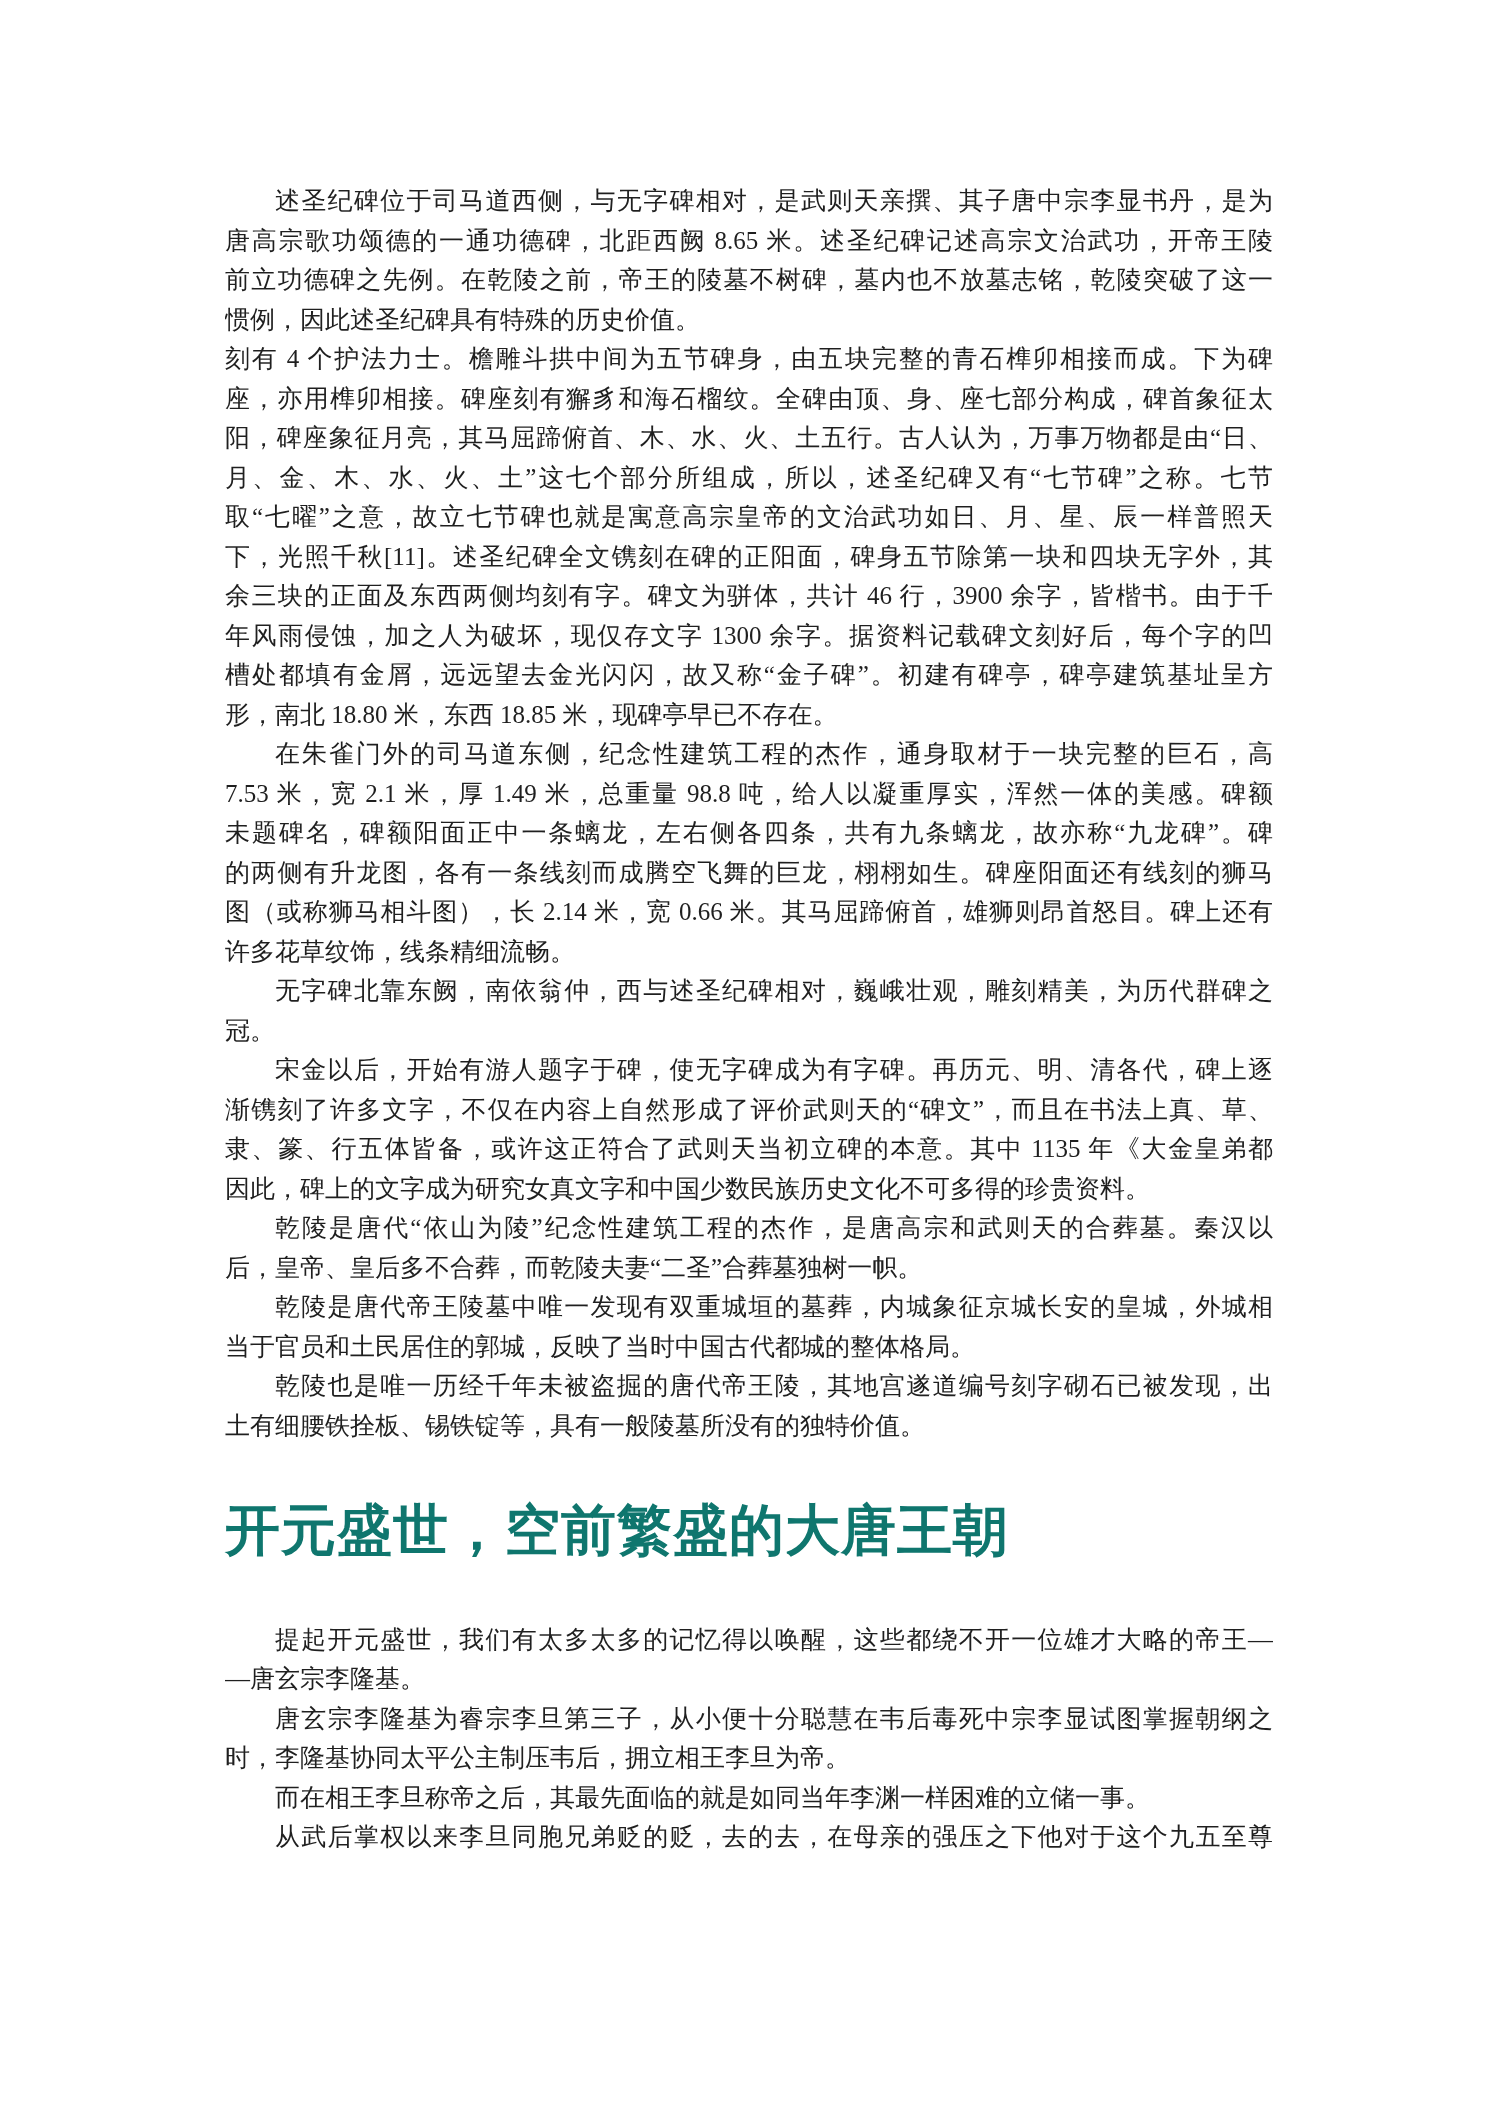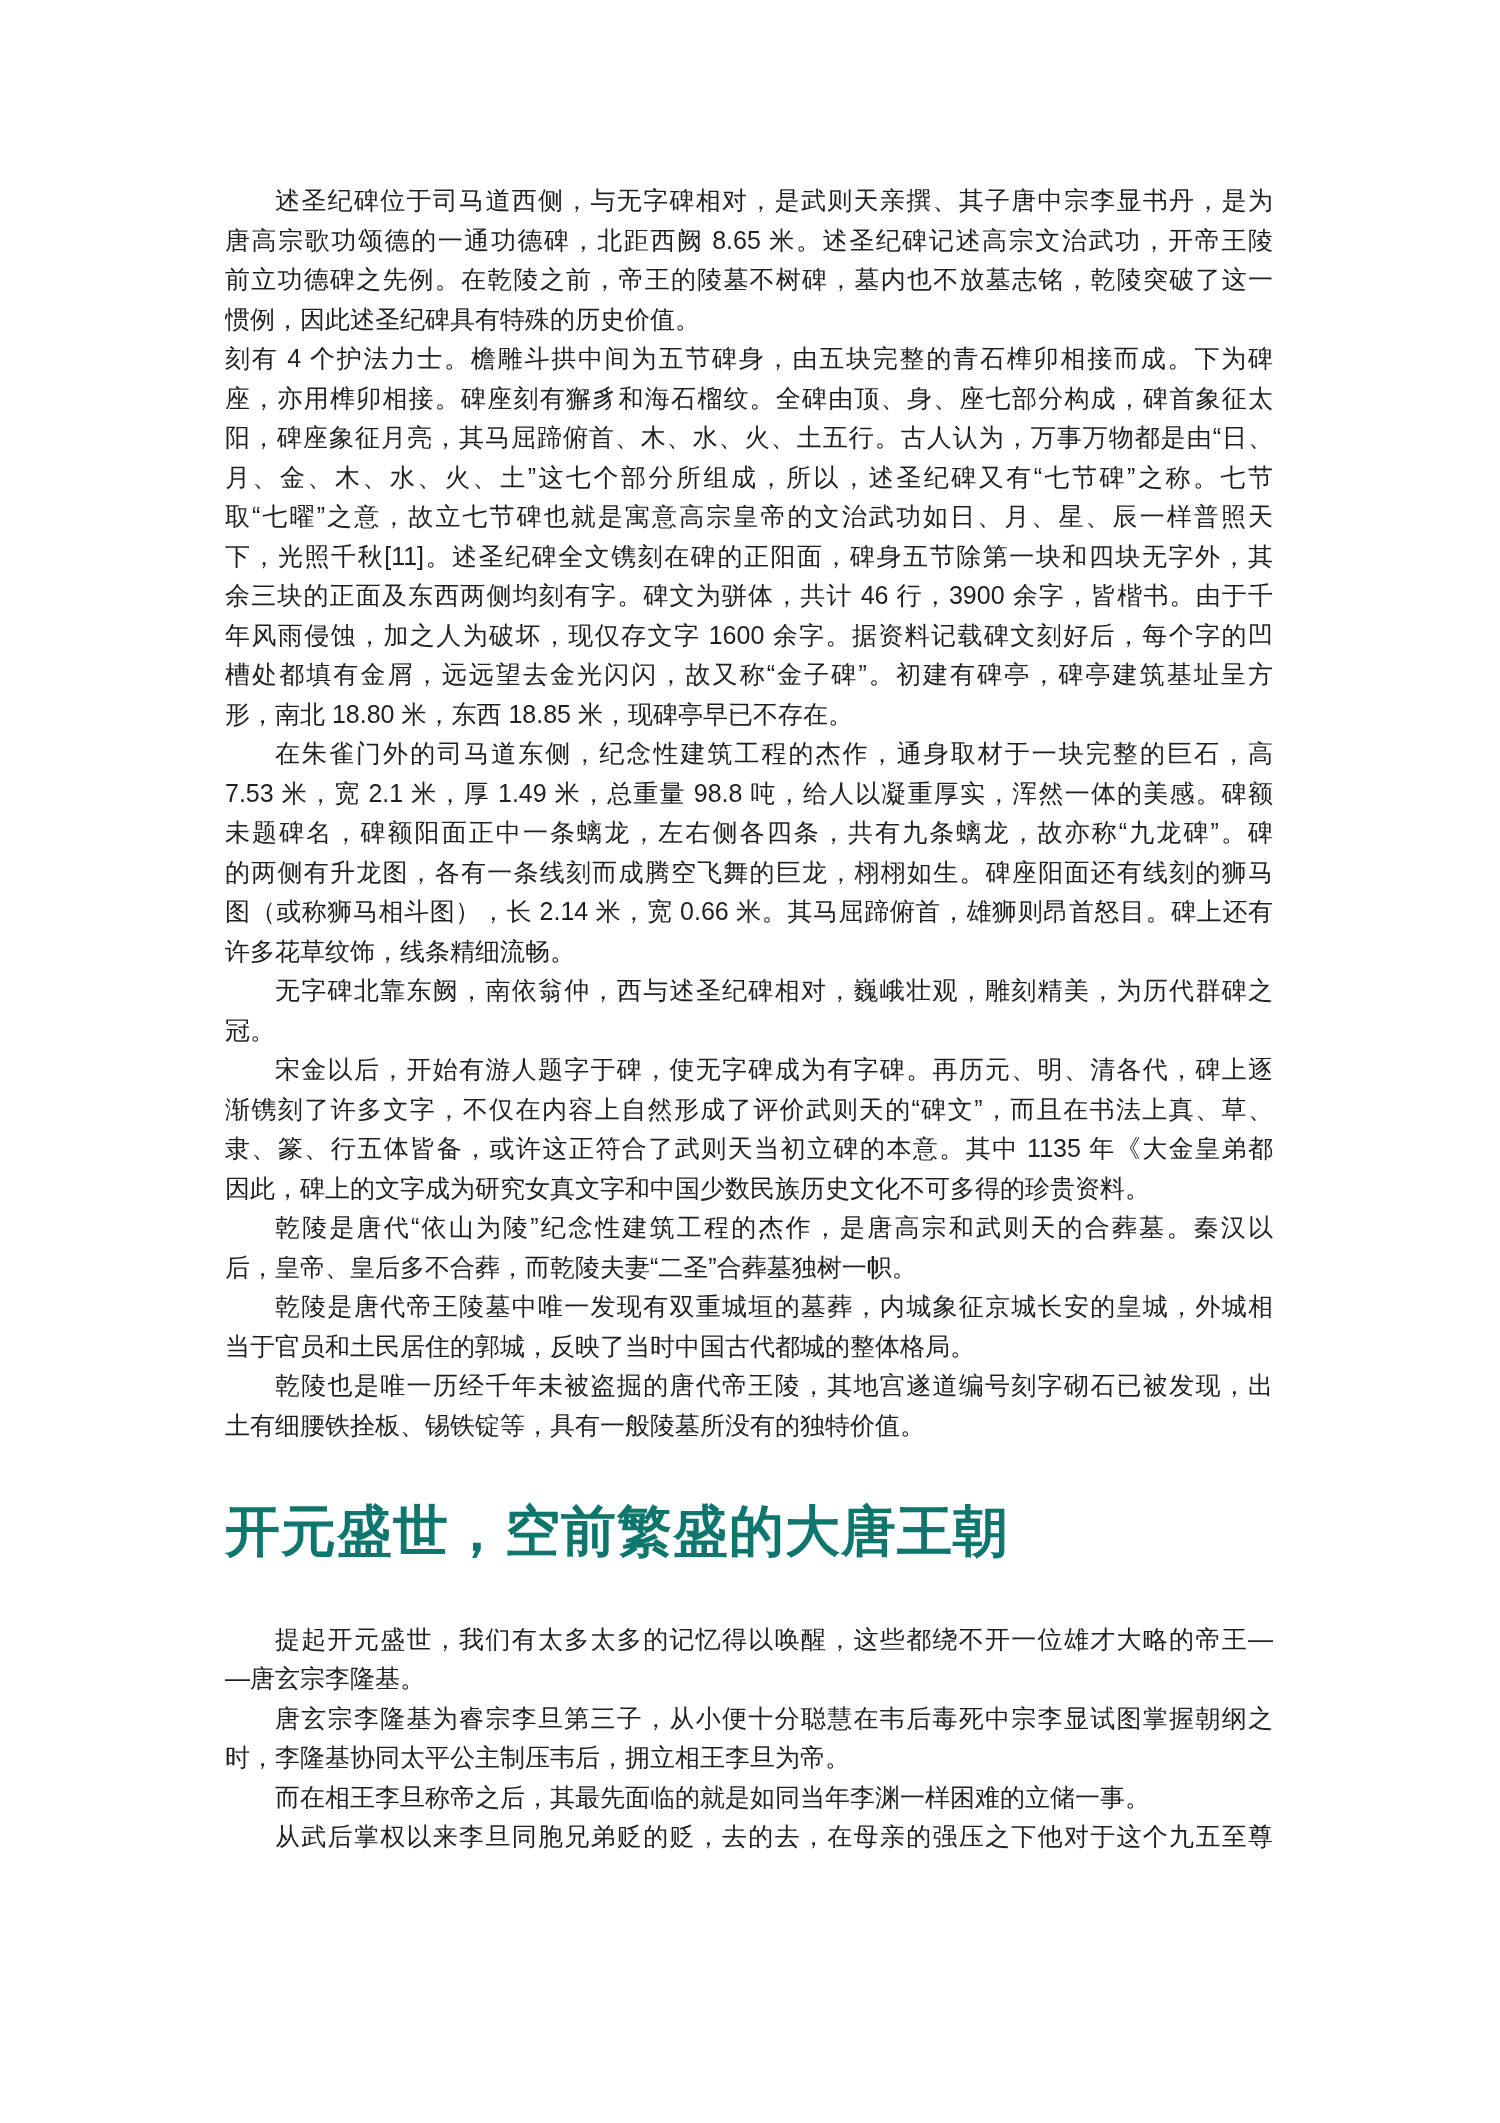--- a/index.html
+++ b/index.html
@@ -1,21 +1,21 @@
 <!DOCTYPE html>
 <html><head>
 <meta charset="utf-8">
 <style>
   html,body { margin:0; padding:0; background:#ffffff; }
   .page {
     position:relative;
     width:1416px;
     height:2123px;
     background:#ffffff;
-    font-family:Liberation Sans, sans-serif;
+    font-family:Liberation Serif, serif;
     color:#1f1f1f;
     overflow:hidden;
   }
   .content {
     position:absolute;
     left:225px;
     top:181px;
     width:1048px;
   }
   .para { margin:0; padding:0; }
@@ -55,21 +55,21 @@
     </div>
 
     <div class="para">
       <div class="ln fill">刻有 4 个护法力士。檐雕斗拱中间为五节碑身，由五块完整的青石榫卯相接而成。下为碑</div>
       <div class="ln fill">座，亦用榫卯相接。碑座刻有獬豸和海石榴纹。全碑由顶、身、座七部分构成，碑首象征太</div>
       <div class="ln fill">阳，碑座象征月亮，其马屈蹄俯首、木、水、火、土五行。古人认为，万事万物都是由“日、</div>
       <div class="ln fill">月、金、木、水、火、土”这七个部分所组成，所以，述圣纪碑又有“七节碑”之称。七节</div>
       <div class="ln fill">取“七曜”之意，故立七节碑也就是寓意高宗皇帝的文治武功如日、月、星、辰一样普照天</div>
       <div class="ln fill">下，光照千秋[11]。述圣纪碑全文镌刻在碑的正阳面，碑身五节除第一块和四块无字外，其</div>
       <div class="ln fill">余三块的正面及东西两侧均刻有字。碑文为骈体，共计 46 行，3900 余字，皆楷书。由于千</div>
-      <div class="ln fill">年风雨侵蚀，加之人为破坏，现仅存文字 1600 余字。据资料记载碑文刻好后，每个字的凹</div>
+      <div class="ln fill">年风雨侵蚀，加之人为破坏，现仅存文字 1300 余字。据资料记载碑文刻好后，每个字的凹</div>
       <div class="ln fill">槽处都填有金屑，远远望去金光闪闪，故又称“金子碑”。初建有碑亭，碑亭建筑基址呈方</div>
       <div class="ln last">形，南北 18.80 米，东西 18.85 米，现碑亭早已不存在。</div>
     </div>
 
     <div class="para">
       <div class="ln first fill">在朱雀门外的司马道东侧，纪念性建筑工程的杰作，通身取材于一块完整的巨石，高</div>
       <div class="ln fill">7.53 米，宽 2.1 米，厚 1.49 米，总重量 98.8 吨，给人以凝重厚实，浑然一体的美感。碑额</div>
       <div class="ln fill">未题碑名，碑额阳面正中一条螭龙，左右侧各四条，共有九条螭龙，故亦称“九龙碑”。碑</div>
       <div class="ln fill">的两侧有升龙图，各有一条线刻而成腾空飞舞的巨龙，栩栩如生。碑座阳面还有线刻的狮马</div>
       <div class="ln fill">图（或称狮马相斗图），长 2.14 米，宽 0.66 米。其马屈蹄俯首，雄狮则昂首怒目。碑上还有</div>

